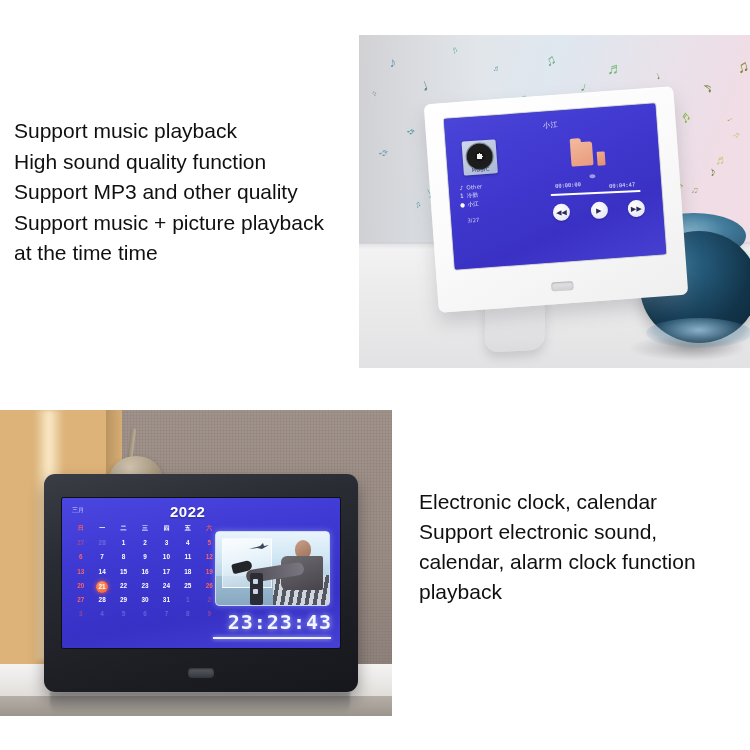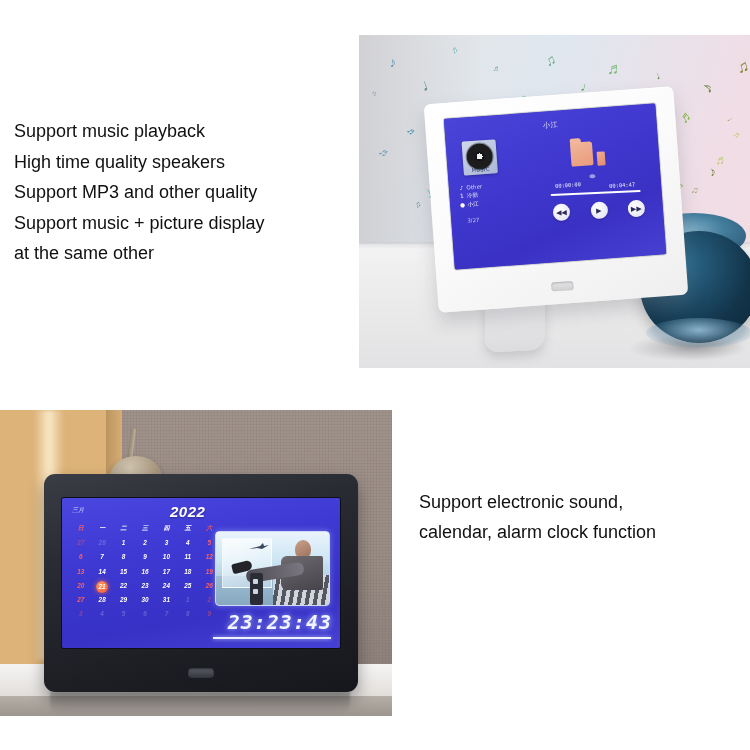--- a/index.html
+++ b/index.html
@@ -9,21 +9,21 @@
     font-family:"Liberation Sans","DejaVu Sans",sans-serif;
     overflow:hidden;
     position:relative;
   }
   .page{position:relative;width:750px;height:750px;background:#fff;}
 
   
   .feature-text{
     position:absolute;
     color:#101010;
-    font-size:18px;
+    font-size:21px;
     line-height:30.5px;
     white-space:nowrap;
     font-family:"Liberation Sans",sans-serif;
   }
   .feature-text div{white-space:nowrap;}
 
   #top-text{left:14px;top:116px;}
   #bottom-text{left:419px;top:487px;line-height:30px;}
 
   
@@ -264,21 +264,20 @@
   .bf-reflect{
     position:absolute;left:50px;top:282px;width:300px;height:22px;
     background:linear-gradient(180deg,rgba(40,42,48,.30),rgba(40,42,48,0));
     border-radius:0 0 10px 10px;filter:blur(1px);
   }
 
   
   .cal-screen{
     position:absolute;inset:0;
     background:linear-gradient(170deg,#4a46e0 0%,#3e39d2 35%,#3731c6 72%,#4640d4 100%);
-    font-style:italic;
   }
   .cal-month{
     position:absolute;left:10px;top:8px;color:#cfd6ff;font-size:6px;
     font-family:"DejaVu Sans",sans-serif;
   }
   .cal-year{
     position:absolute;left:108px;top:5px;color:#ffffff;font-size:15px;font-weight:bold;
     letter-spacing:.5px;
     font-family:"Liberation Sans",sans-serif;
     text-shadow:0 1px 2px rgba(0,0,0,.35);
@@ -344,24 +343,24 @@
     box-shadow:0 0 4px rgba(200,220,255,.9);
   }
 </style>
 </head>
 <body>
 
 <div class="page">
 
   <div class="feature-text" id="top-text">
     <div>Support music playback</div>
-    <div>High time quality speakers</div>
+    <div>High sound quality function</div>
     <div>Support MP3 and other quality</div>
-    <div>Support music + picture display</div>
-    <div>at the same other</div>
+    <div>Support music + picture playback</div>
+    <div>at the time time</div>
   </div>
 
   <div id="top-photo">
     <div class="tp-bg"></div>
     <div class="tp-wallshadow"></div>
 
     <div class="tp-notes" id="notes-layer">
         <span class="note" style="left: 12px; top: 55px; color: rgb(44, 76, 99); font-size: 7px; transform: rotate(-60deg); opacity: 0.55;">♫</span>
         <span class="note" style="left: 30px; top: 20px; color: rgb(54, 131, 166); font-size: 14px; transform: rotate(-7deg); opacity: 0.72;">♪</span>
         <span class="note" style="left: 48px; top: 92px; color: rgb(33, 128, 151); font-size: 10px; transform: rotate(46deg); opacity: 0.89;">♬</span>
@@ -558,17 +557,19 @@
 
           <div class="cal-clock">23:23:43</div>
           <div class="cal-clock-underline"></div>
         </div>
       </div>
       <div class="bf-led"></div>
     </div>
   </div>
 
   <div class="feature-text" id="bottom-text">
+    <div>Electronic clock, calendar</div>
     <div>Support electronic sound,</div>
     <div>calendar, alarm clock function</div>
+    <div>playback</div>
   </div>
 
 </div>
 
 </body></html>

